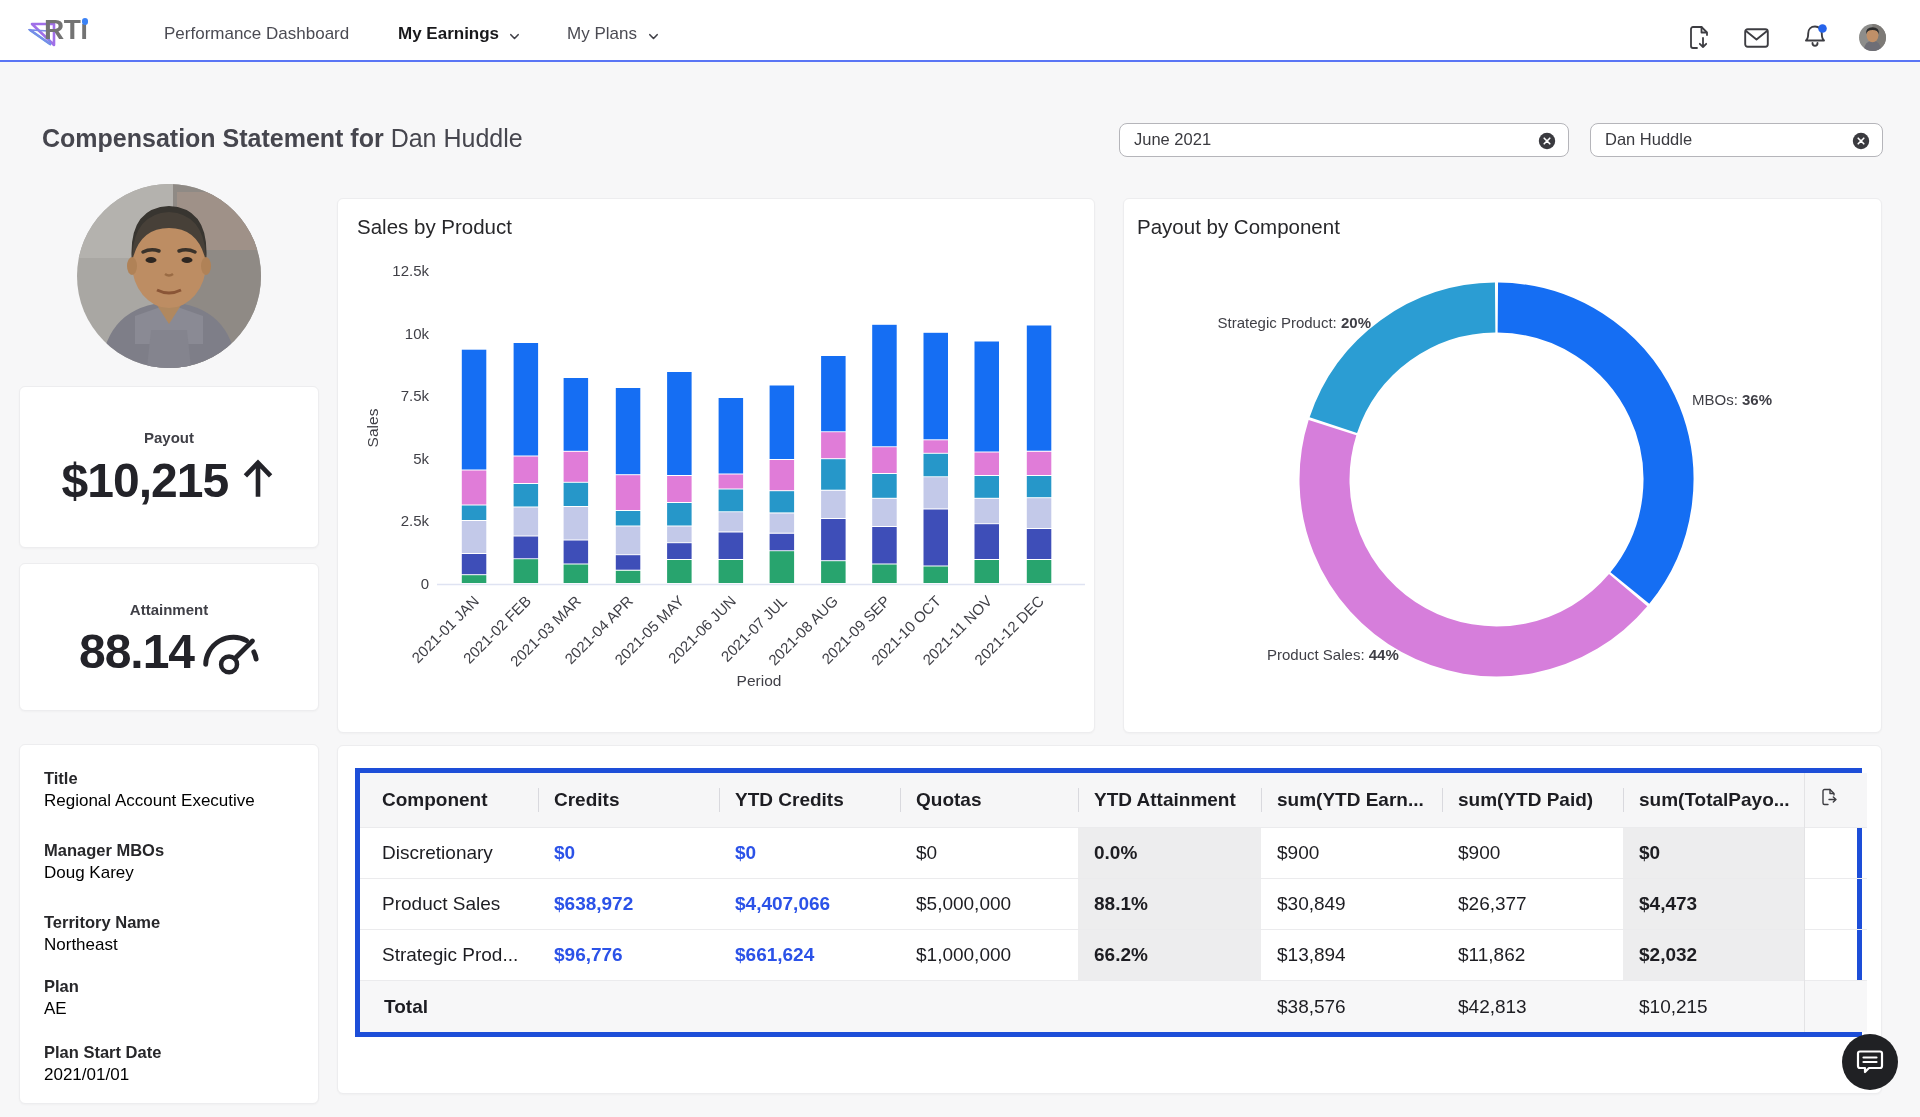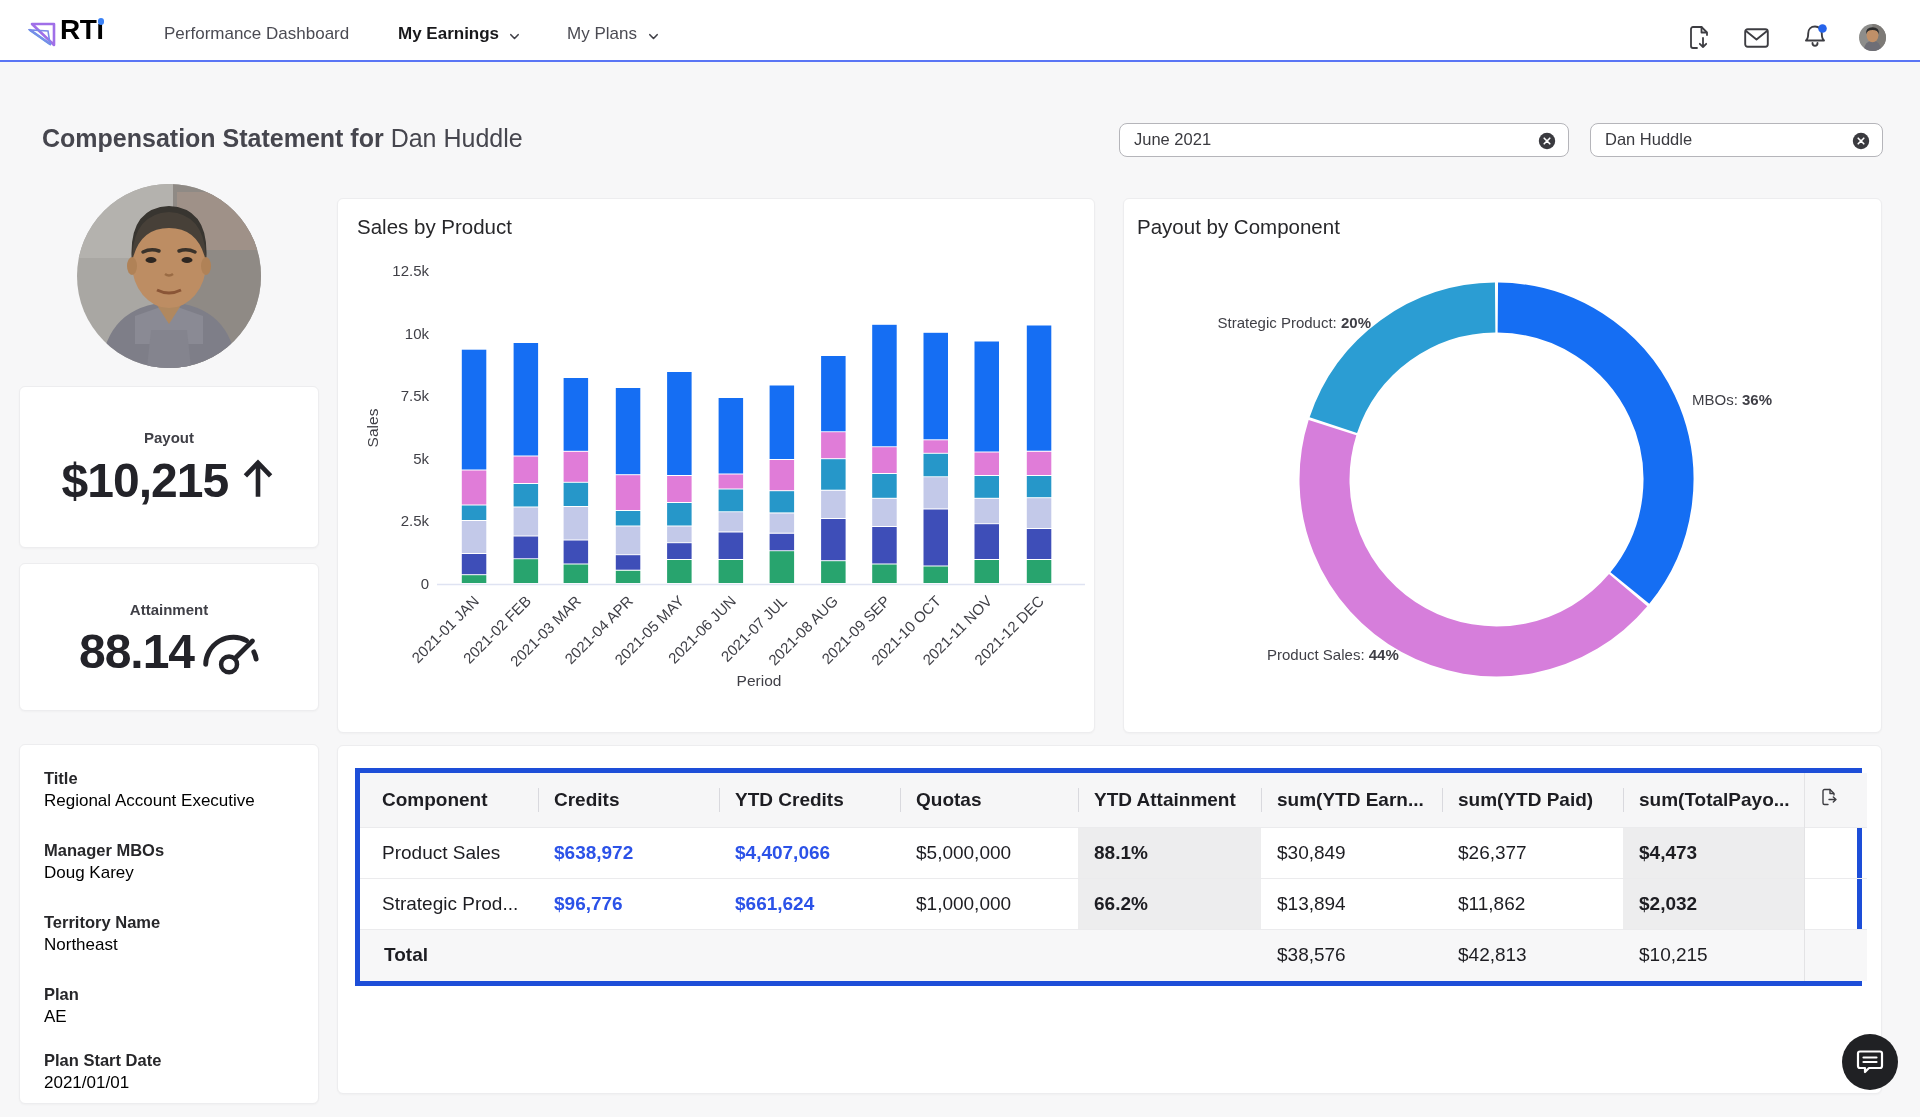--- a/index.html
+++ b/index.html
@@ -39,21 +39,21 @@
 </style>
 </head>
 <body>
 
 <div class="nav">
   <svg class="abs" style="left:28px;top:20px" width="30" height="28" viewBox="0 0 30 28">
     <path d="M4 4 L26 4 L26 25 Z" fill="none" stroke="#a06fe8" stroke-width="2.6" stroke-linejoin="round"></path>
     <path d="M2 10 L22 24" stroke="#5aa0e8" stroke-width="2.6" stroke-linecap="round"></path>
     <path d="M2 10 L22 24 L20 11 Z" fill="none" stroke="#7b8ae8" stroke-width="1.6"></path>
   </svg>
-  <div class="abs" style="left:60px;top:14px;font-size:28px;font-weight:700;color:#000000;letter-spacing:-0.5px">RT<span style="position:relative">ı<span style="position:absolute;left:1.5px;top:4px;width:6.5px;height:6.5px;border-radius:50%;background:#3b82f6"></span></span></div>
+  <div class="abs" style="left:44px;top:14px;font-size:28px;font-weight:700;color:#737373;letter-spacing:-0.5px">RT<span style="position:relative">ı<span style="position:absolute;left:1.5px;top:4px;width:6.5px;height:6.5px;border-radius:50%;background:#3b82f6"></span></span></div>
 
   <div class="navlink" style="left:164px">Performance Dashboard</div>
   <div class="navlink" style="left:398px;font-weight:700;color:#18181b">My Earnings</div>
   <svg class="chev" style="left:509px" viewBox="0 0 12 12">
       <path d="M2 4 L6 8.2 L10 4" fill="none" stroke="#3f3f46" stroke-width="1.7" stroke-linecap="round" stroke-linejoin="round"></path>
     </svg>
   <div class="navlink" style="left:567px">My Plans</div>
   <svg class="chev" style="left:648px" viewBox="0 0 12 12">
       <path d="M2 4 L6 8.2 L10 4" fill="none" stroke="#3f3f46" stroke-width="1.7" stroke-linecap="round" stroke-linejoin="round"></path>
     </svg>
@@ -150,21 +150,21 @@
   </svg></div>
 </div>
 
 <div class="card" style="left:19px;top:744px;width:300px;height:360px;padding:24px 24px">
   <div class="infolbl">Title</div>
   <div class="infoval" style="margin-top:3px">Regional Account Executive</div>
   <div class="infolbl" style="margin-top:30px">Manager MBOs</div>
   <div class="infoval" style="margin-top:3px">Doug Karey</div>
   <div class="infolbl" style="margin-top:30px">Territory Name</div>
   <div class="infoval" style="margin-top:3px">Northeast</div>
-  <div class="infolbl" style="margin-top:30px">Plan</div>
+  <div class="infolbl" style="margin-top:22px">Plan</div>
   <div class="infoval" style="margin-top:3px">AE</div>
   <div class="infolbl" style="margin-top:24px">Plan Start Date</div>
   <div class="infoval" style="margin-top:3px">2021/01/01</div>
 </div>
 
 <div class="card" style="left:337px;top:198px;width:758px;height:535px"></div>
 <div class="ctitle" style="left:357px;top:215px">Sales by Product</div>
 <svg class="abs" style="left:337px;top:198px" width="758" height="535" viewBox="0 0 758 535" font-family="Liberation Sans, sans-serif">
   <line x1="100" y1="386.5" x2="748" y2="386.5" stroke="#dfe3f2" stroke-width="1.5"></line>
 <text x="92" y="390.5" text-anchor="end" font-size="15" fill="#3f3f46">0</text>
@@ -297,20 +297,31 @@
   <th class="num sep">sum(YTD Paid)</th>
   <th class="num sep">sum(TotalPayo...</th>
   <th style="border-left:1px solid #e3e3e5;text-align:left;padding:0 0 0 16px"><svg width="17" height="19" viewBox="0 0 17 19">
               <path d="M9 1.5 H3.5 C2.7 1.5 2 2.2 2 3 V15 C2 15.8 2.7 16.5 3.5 16.5 H7" fill="none" stroke="#3d3d42" stroke-width="1.4" stroke-linecap="round"></path>
               <path d="M9 1.5 L13 5.5 V7" fill="none" stroke="#3d3d42" stroke-width="1.4" stroke-linecap="round" stroke-linejoin="round"></path>
               <path d="M9 1.5 V5.5 H13" fill="none" stroke="#3d3d42" stroke-width="1.4" stroke-linejoin="round"></path>
               <path d="M8 11.5 H15 M15 11.5 L12.3 9 M15 11.5 L12.3 14" fill="none" stroke="#3d3d42" stroke-width="1.4" stroke-linecap="round" stroke-linejoin="round"></path>
             </svg></th>
 </tr>
 <tr style="border-top:1px solid #ebebed">
+  <td style="padding-left:22px">Discretionary</td>
+  <td class="num blue">$0</td>
+          <td class="num blue">$0</td>
+          <td class="num">$0</td>
+  <td class="num gray bold">0.0%</td>
+          <td class="num">$900</td>
+          <td class="num">$900</td>
+  <td class="num gray bold">$0</td>
+          <td style="border-left:1px solid #e3e3e5"></td>
+</tr>
+<tr style="border-top:1px solid #ebebed">
   <td style="padding-left:22px">Product Sales</td>
   <td class="num blue">$638,972</td>
           <td class="num blue">$4,407,066</td>
           <td class="num">$5,000,000</td>
   <td class="num gray bold">88.1%</td>
           <td class="num">$30,849</td>
           <td class="num">$26,377</td>
   <td class="num gray bold">$4,473</td>
           <td style="border-left:1px solid #e3e3e5"></td>
 </tr>

